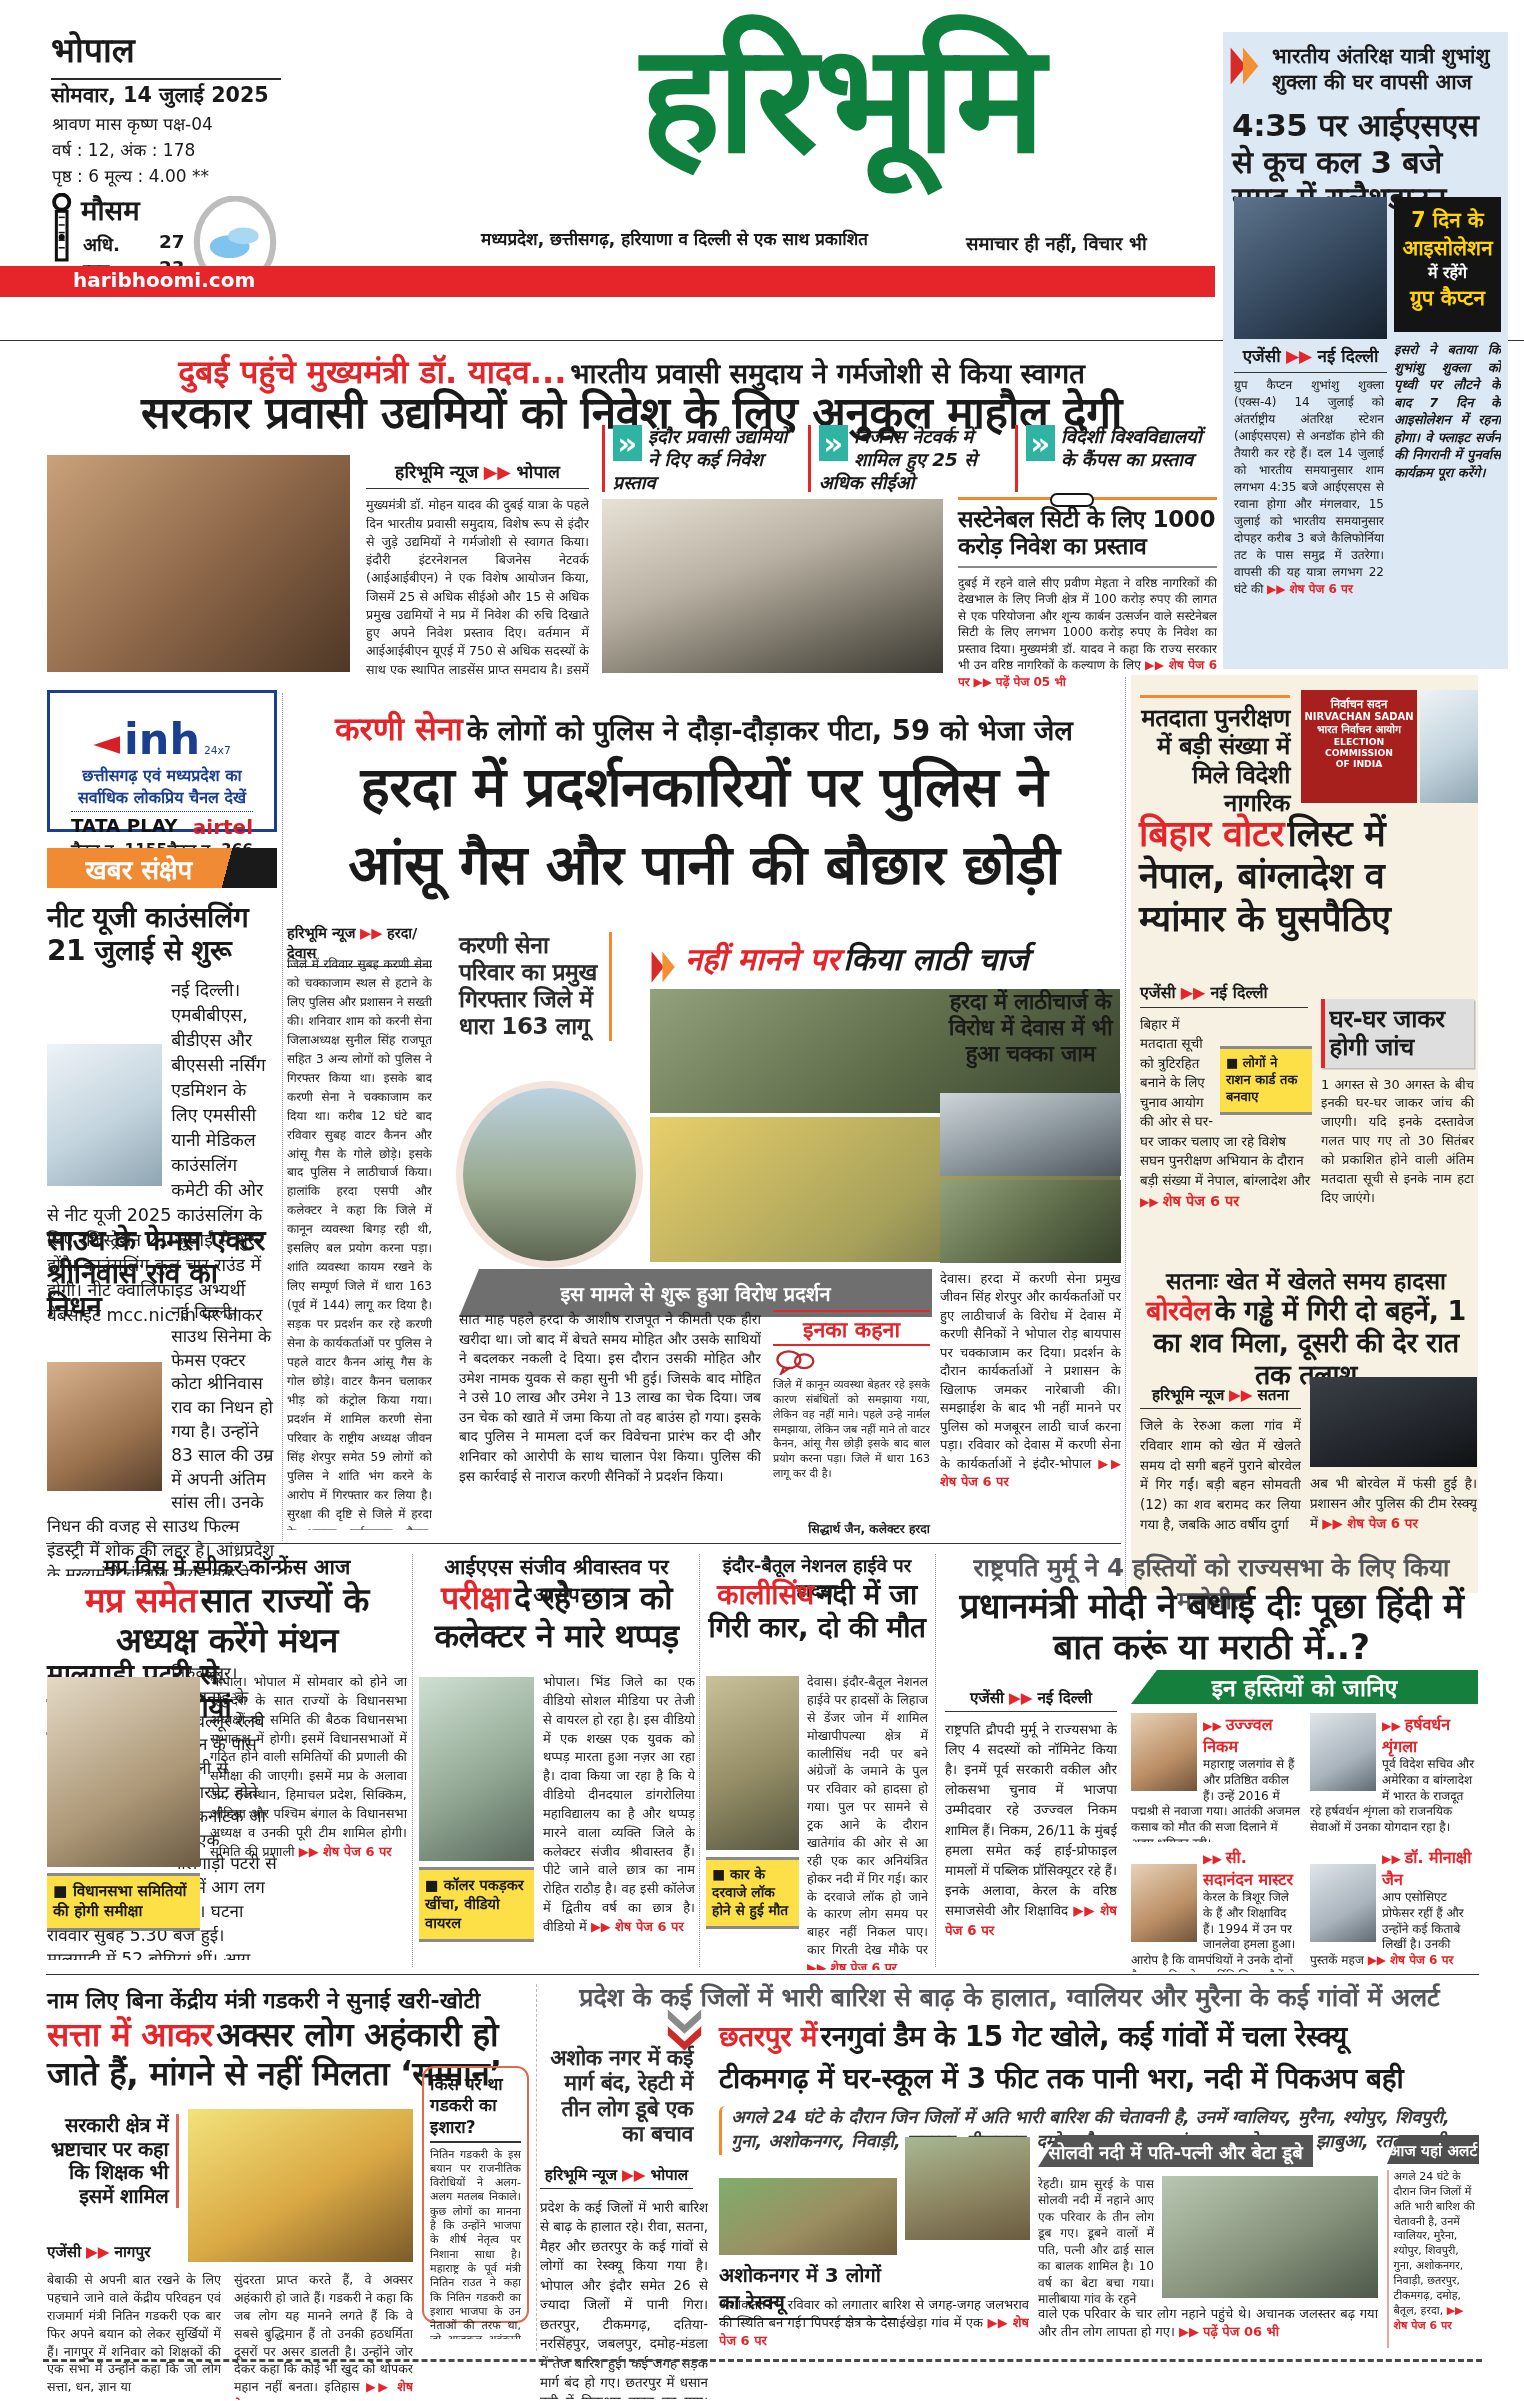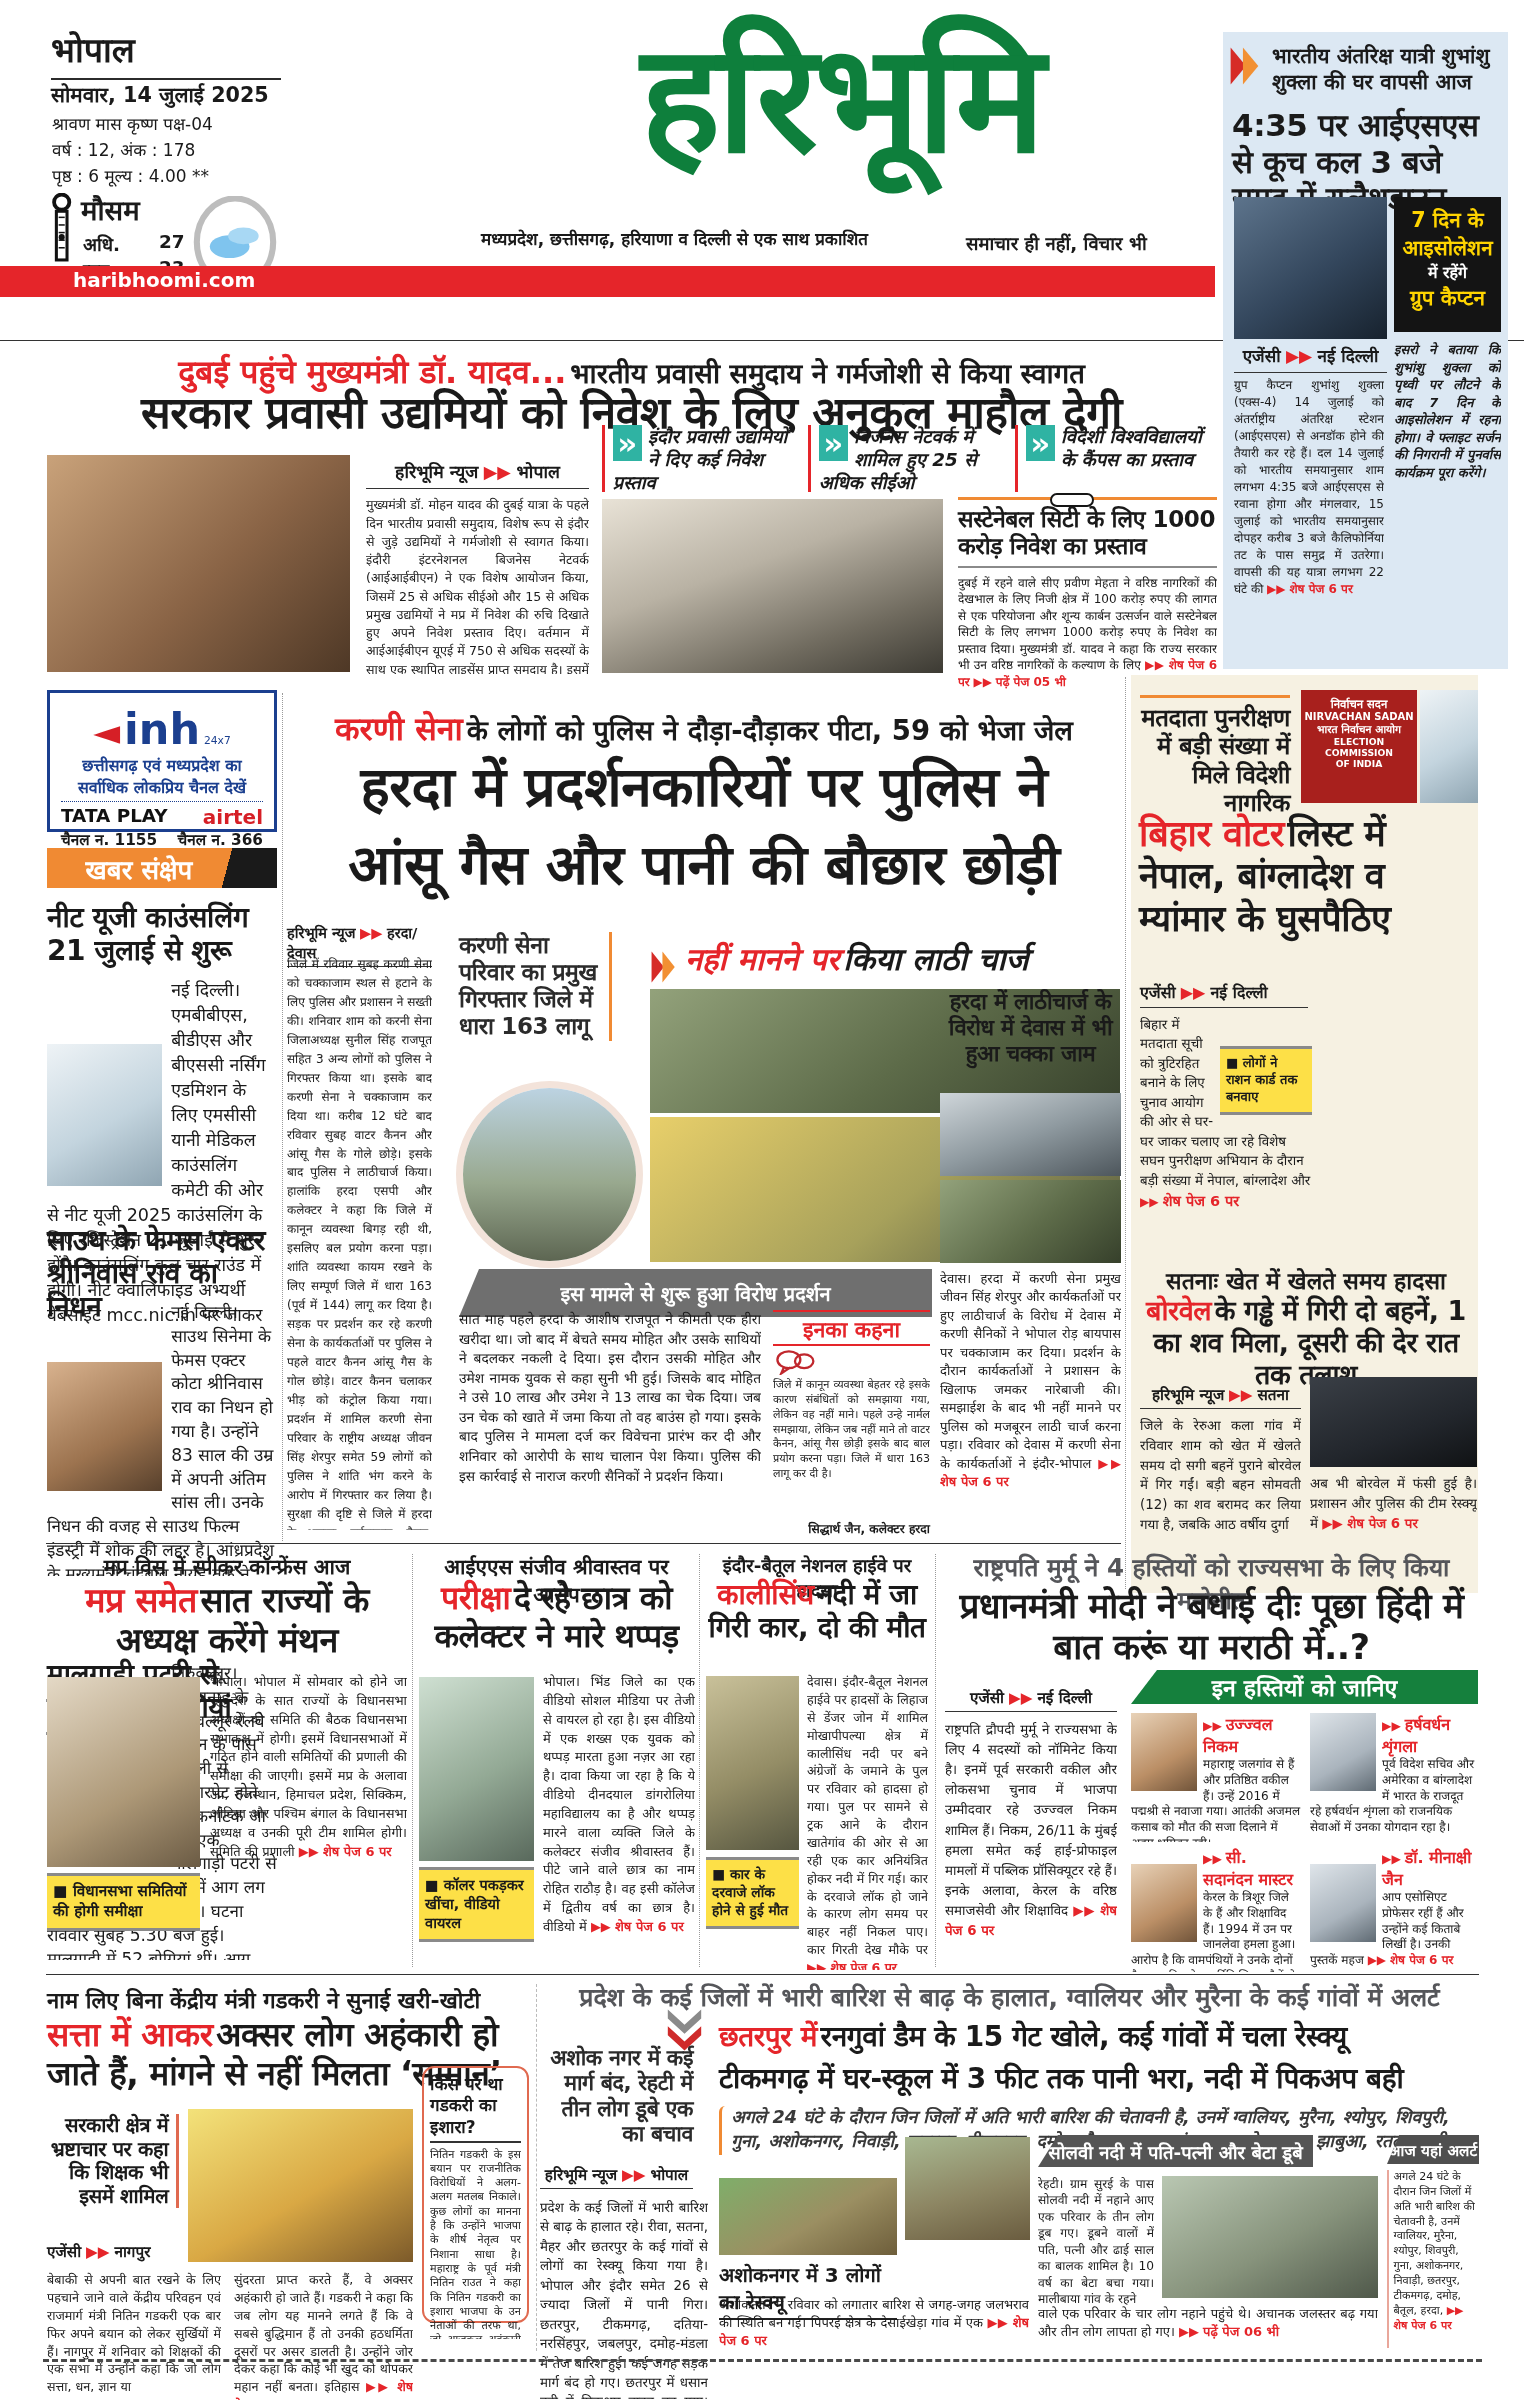--- a/index.html
+++ b/index.html
@@ -174,21 +174,21 @@
     <div class="b hl" style="font-size:23px;border-bottom:2.3px solid #8a8a8a;padding-bottom:6.1px">सस्टेनेबल सिटी के लिए 1000 करोड़ निवेश का प्रस्ताव</div>
     <div class="jst ov" style="margin-top:6.1px;height:122px;font-size:12px;line-height:1.38">
       <span>दुबई में रहने वाले सीए प्रवीण मेहता ने वरिष्ठ नागरिकों की देखभाल के लिए निजी क्षेत्र में 100 करोड़ रुपए की लागत से एक परियोजना और शून्य कार्बन उत्सर्जन वाले सस्टेनेबल सिटी के लिए लगभग 1000 करोड़ रुपए के निवेश का प्रस्ताव दिया। मुख्यमंत्री डॉ. यादव ने कहा कि राज्य सरकार भी उन वरिष्ठ नागरिकों के कल्याण के लिए</span>
       <span class="arr">▶▶</span>
       <span class="more">शेष पेज 6 पर</span>
       <span class="arr">▶▶</span>
       <span class="more">पढ़ें पेज 05 भी</span>
     </div>
   </div>
 
-  <div class="abs" style="left:47px;top:690px;width:230px;height:142px;border:3.1px solid #1b3f8f;background:#fff;padding:11px">
+  <div class="abs" style="left:47px;top:690px;width:230px;height:142px;border:3.1px solid #1b3f8f;background:#fff;padding:21px">
     <div class="ctr">
       <span style="color:#d61f26;font-size:35px;font-weight:bold">◄</span>
       <span class="b" style="color:#1b3f8f;font-size:43px">inh</span>
       <span style="color:#1b3f8f;font-size:10.7px">24x7</span>
     </div>
     <div class="ctr b" style="color:#1b3f8f;font-size:16px">छत्तीसगढ़ एवं मध्यप्रदेश का</div>
     <div class="ctr b" style="color:#1b3f8f;font-size:16px;border-bottom:1.5px dotted #1b3f8f;padding-bottom:3.1px">सर्वाधिक लोकप्रिय चैनल देखें</div>
     <div style="display:flex;justify-content:space-between;margin-top:3.1px">
       <span class="b" style="font-size:18.4px;color:#111">TATA PLAY</span>
       <span class="b" style="font-size:20px;color:#d61f26">airtel</span>
@@ -328,20 +328,24 @@
   </div>
   <div class="abs ov" style="left:1140px;top:1015px;width:172px;height:253px">
     <div class="capbox" style="float:right;width:80px;margin:31px 0 4.6px 6.1px;font-size:13px">
       <span>■</span>
       <span>लोगों ने राशन कार्ड तक बनवाए</span>
     </div>
     <span class="jst" style="font-size:13.4px;line-height:1.45">बिहार में मतदाता सूची को त्रुटिरहित बनाने के लिए चुनाव आयोग की ओर से घर-घर जाकर चलाए जा रहे विशेष सघन पुनरीक्षण अभियान के दौरान बड़ी संख्या में नेपाल, बांग्लादेश और</span>
     <span class="arr">▶▶</span>
     <span class="more b" style="font-size:14.5px">शेष पेज 6 पर</span>
   </div>
+  <div class="abs" style="left:1321px;top:999px;width:153px">
+    <div class="b hl" style="font-size:24px;background:#dedede;border-left:4.6px solid #e5252a;padding:6.1px 4.6px;box-shadow:1.5px 1.5px 0 #bdbdbd">घर-घर जाकर होगी जांच</div>
+    <div class="jst" style="margin-top:7.7px;font-size:13px;line-height:1.45">1 अगस्त से 30 अगस्त के बीच इनकी घर-घर जाकर जांच की जाएगी। यदि इनके दस्तावेज गलत पाए गए तो 30 सितंबर को प्रकाशित होने वाली अंतिम मतदाता सूची से इनके नाम हटा दिए जाएंगे।</div>
+  </div>
 
   <div class="abs b ctr" style="left:1139px;top:1264px;width:334px;font-size:23px">सतनाः खेत में खेलते समय हादसा</div>
   <div class="abs ctr hl" style="left:1139px;top:1295px;width:334px">
     <span class="b red" style="font-size:27px">बोरवेल</span>
     <span class="b" style="font-size:27px">के गड्ढे में गिरी दो बहनें, 1 का शव मिला, दूसरी की देर रात तक तलाश</span>
   </div>
   <div class="abs ctr" style="left:1140px;top:1384px;width:161px;font-size:15.3px;border-bottom:1.5px solid #333;padding-bottom:3.8px">
     <span class="b">हरिभूमि न्यूज</span>
     <span class="arr">▶▶</span>
     <span class="b">सतना</span>

